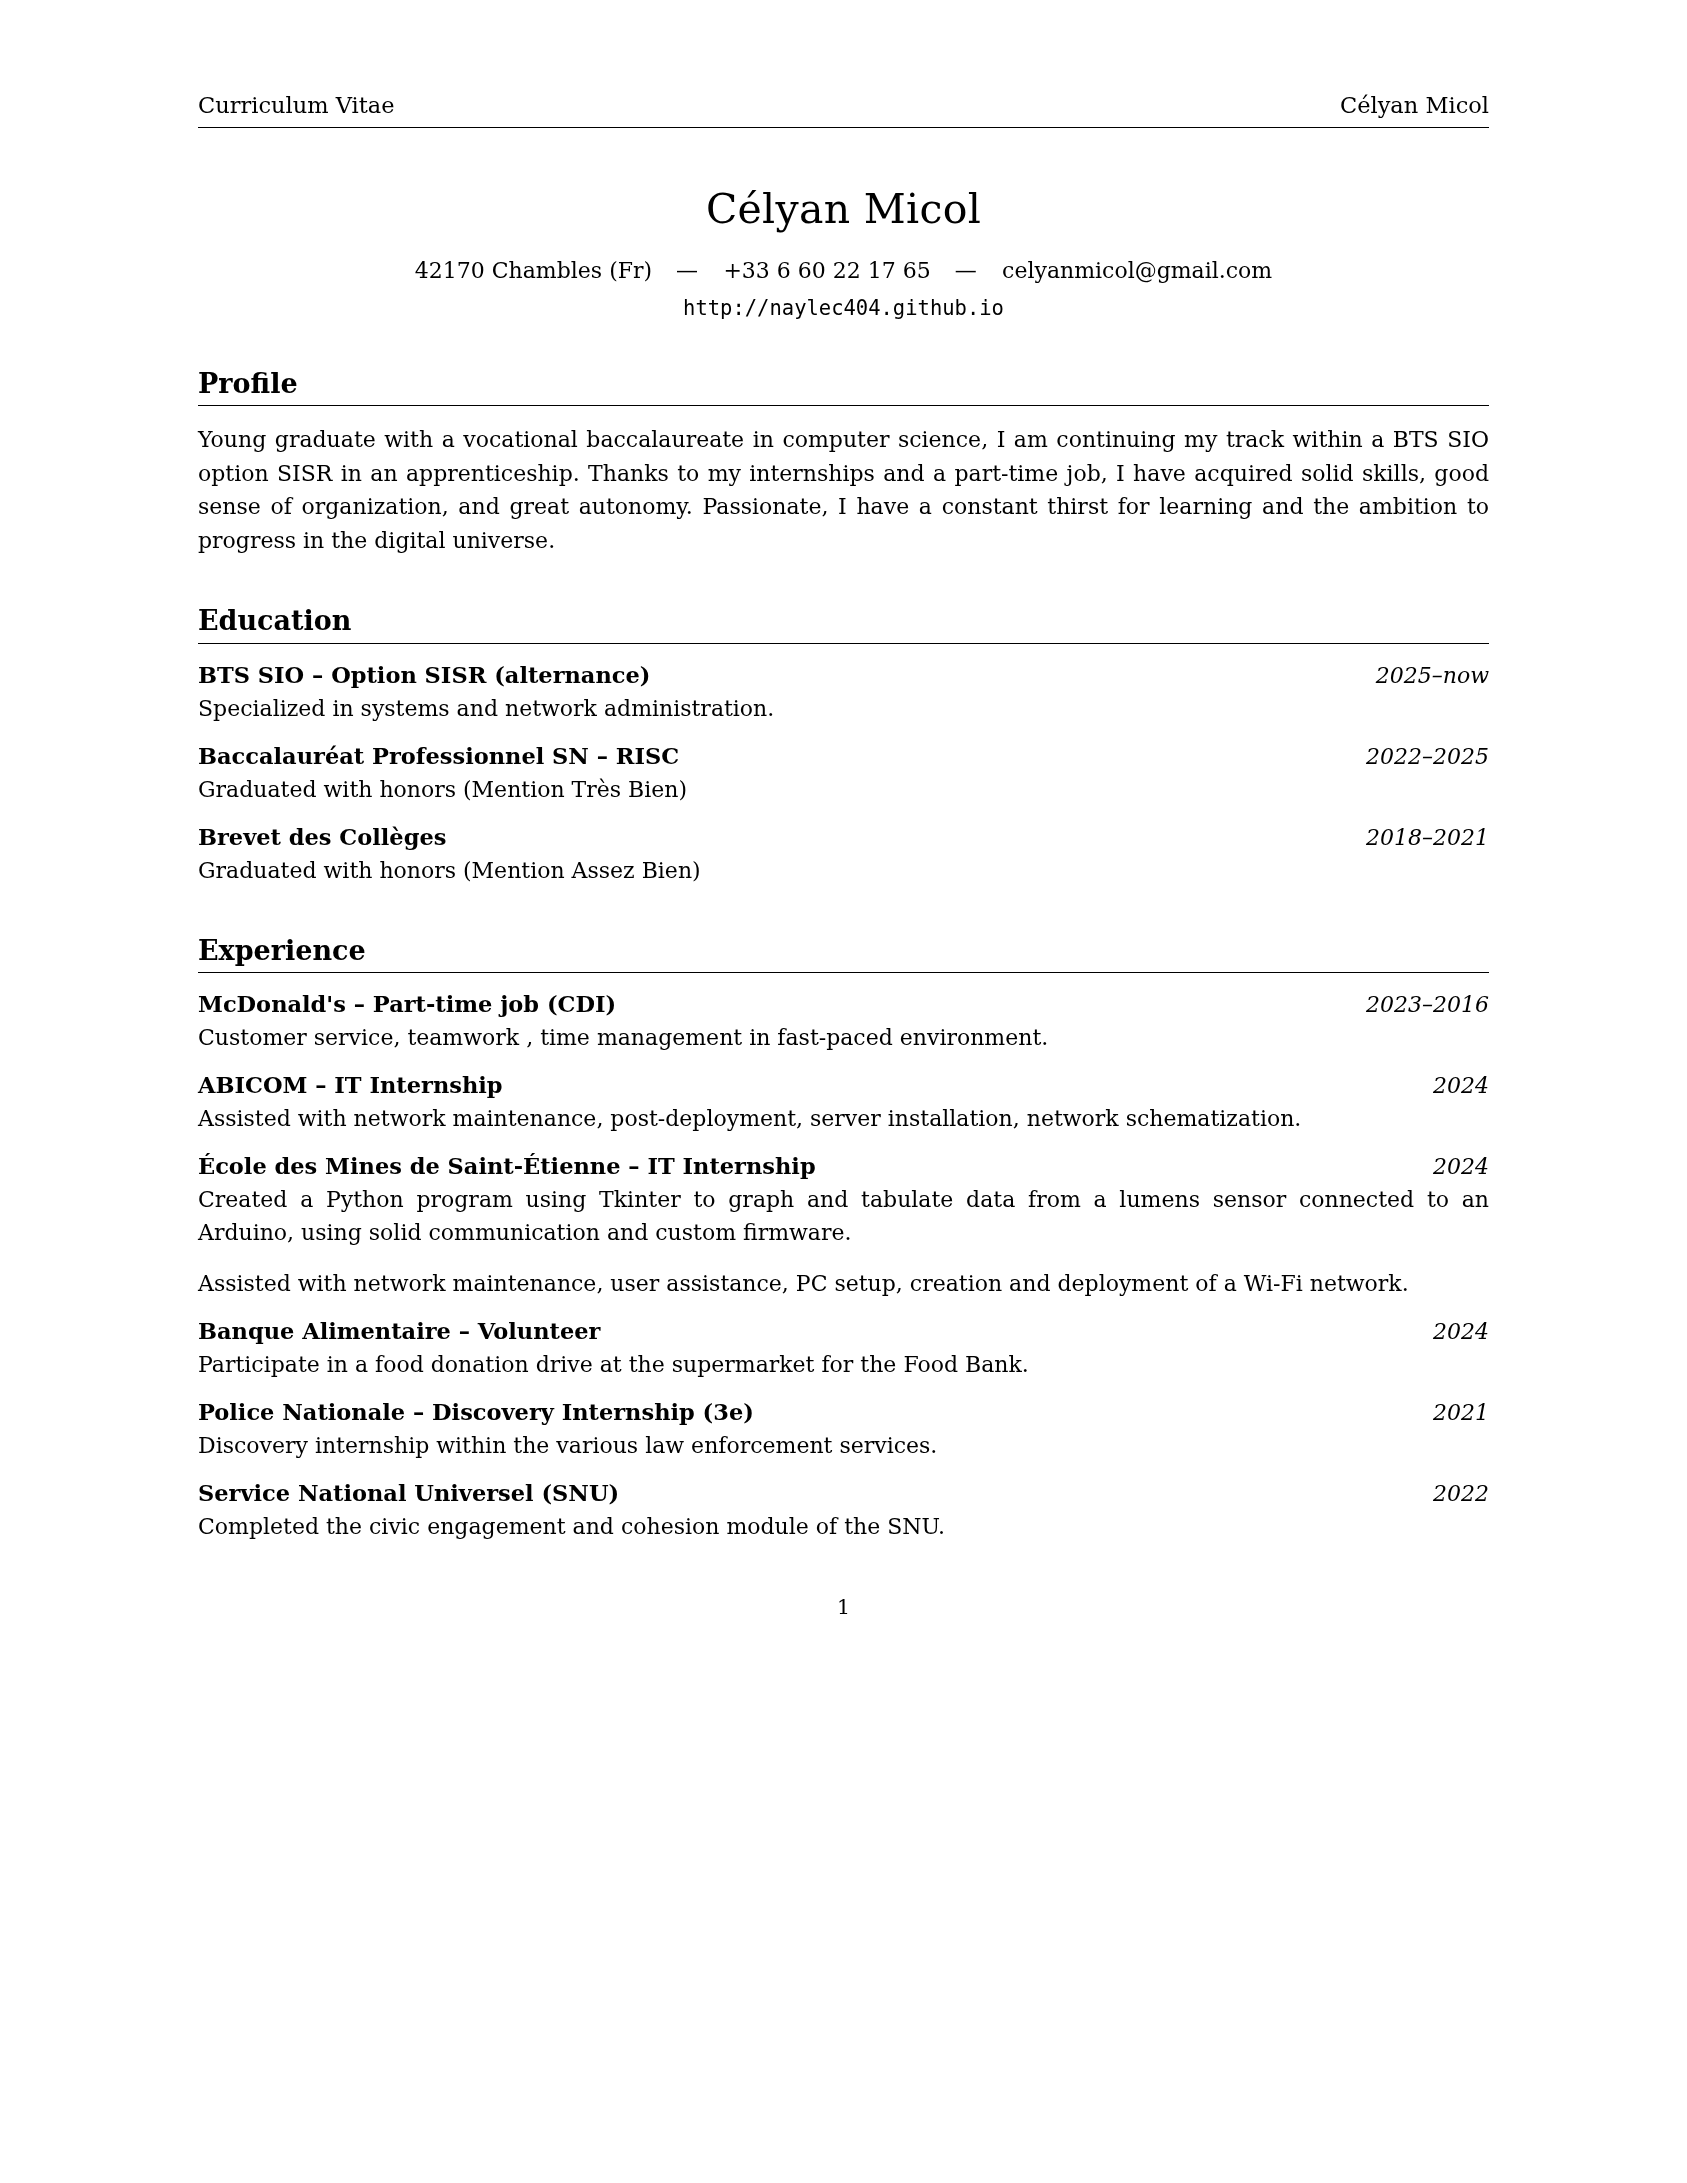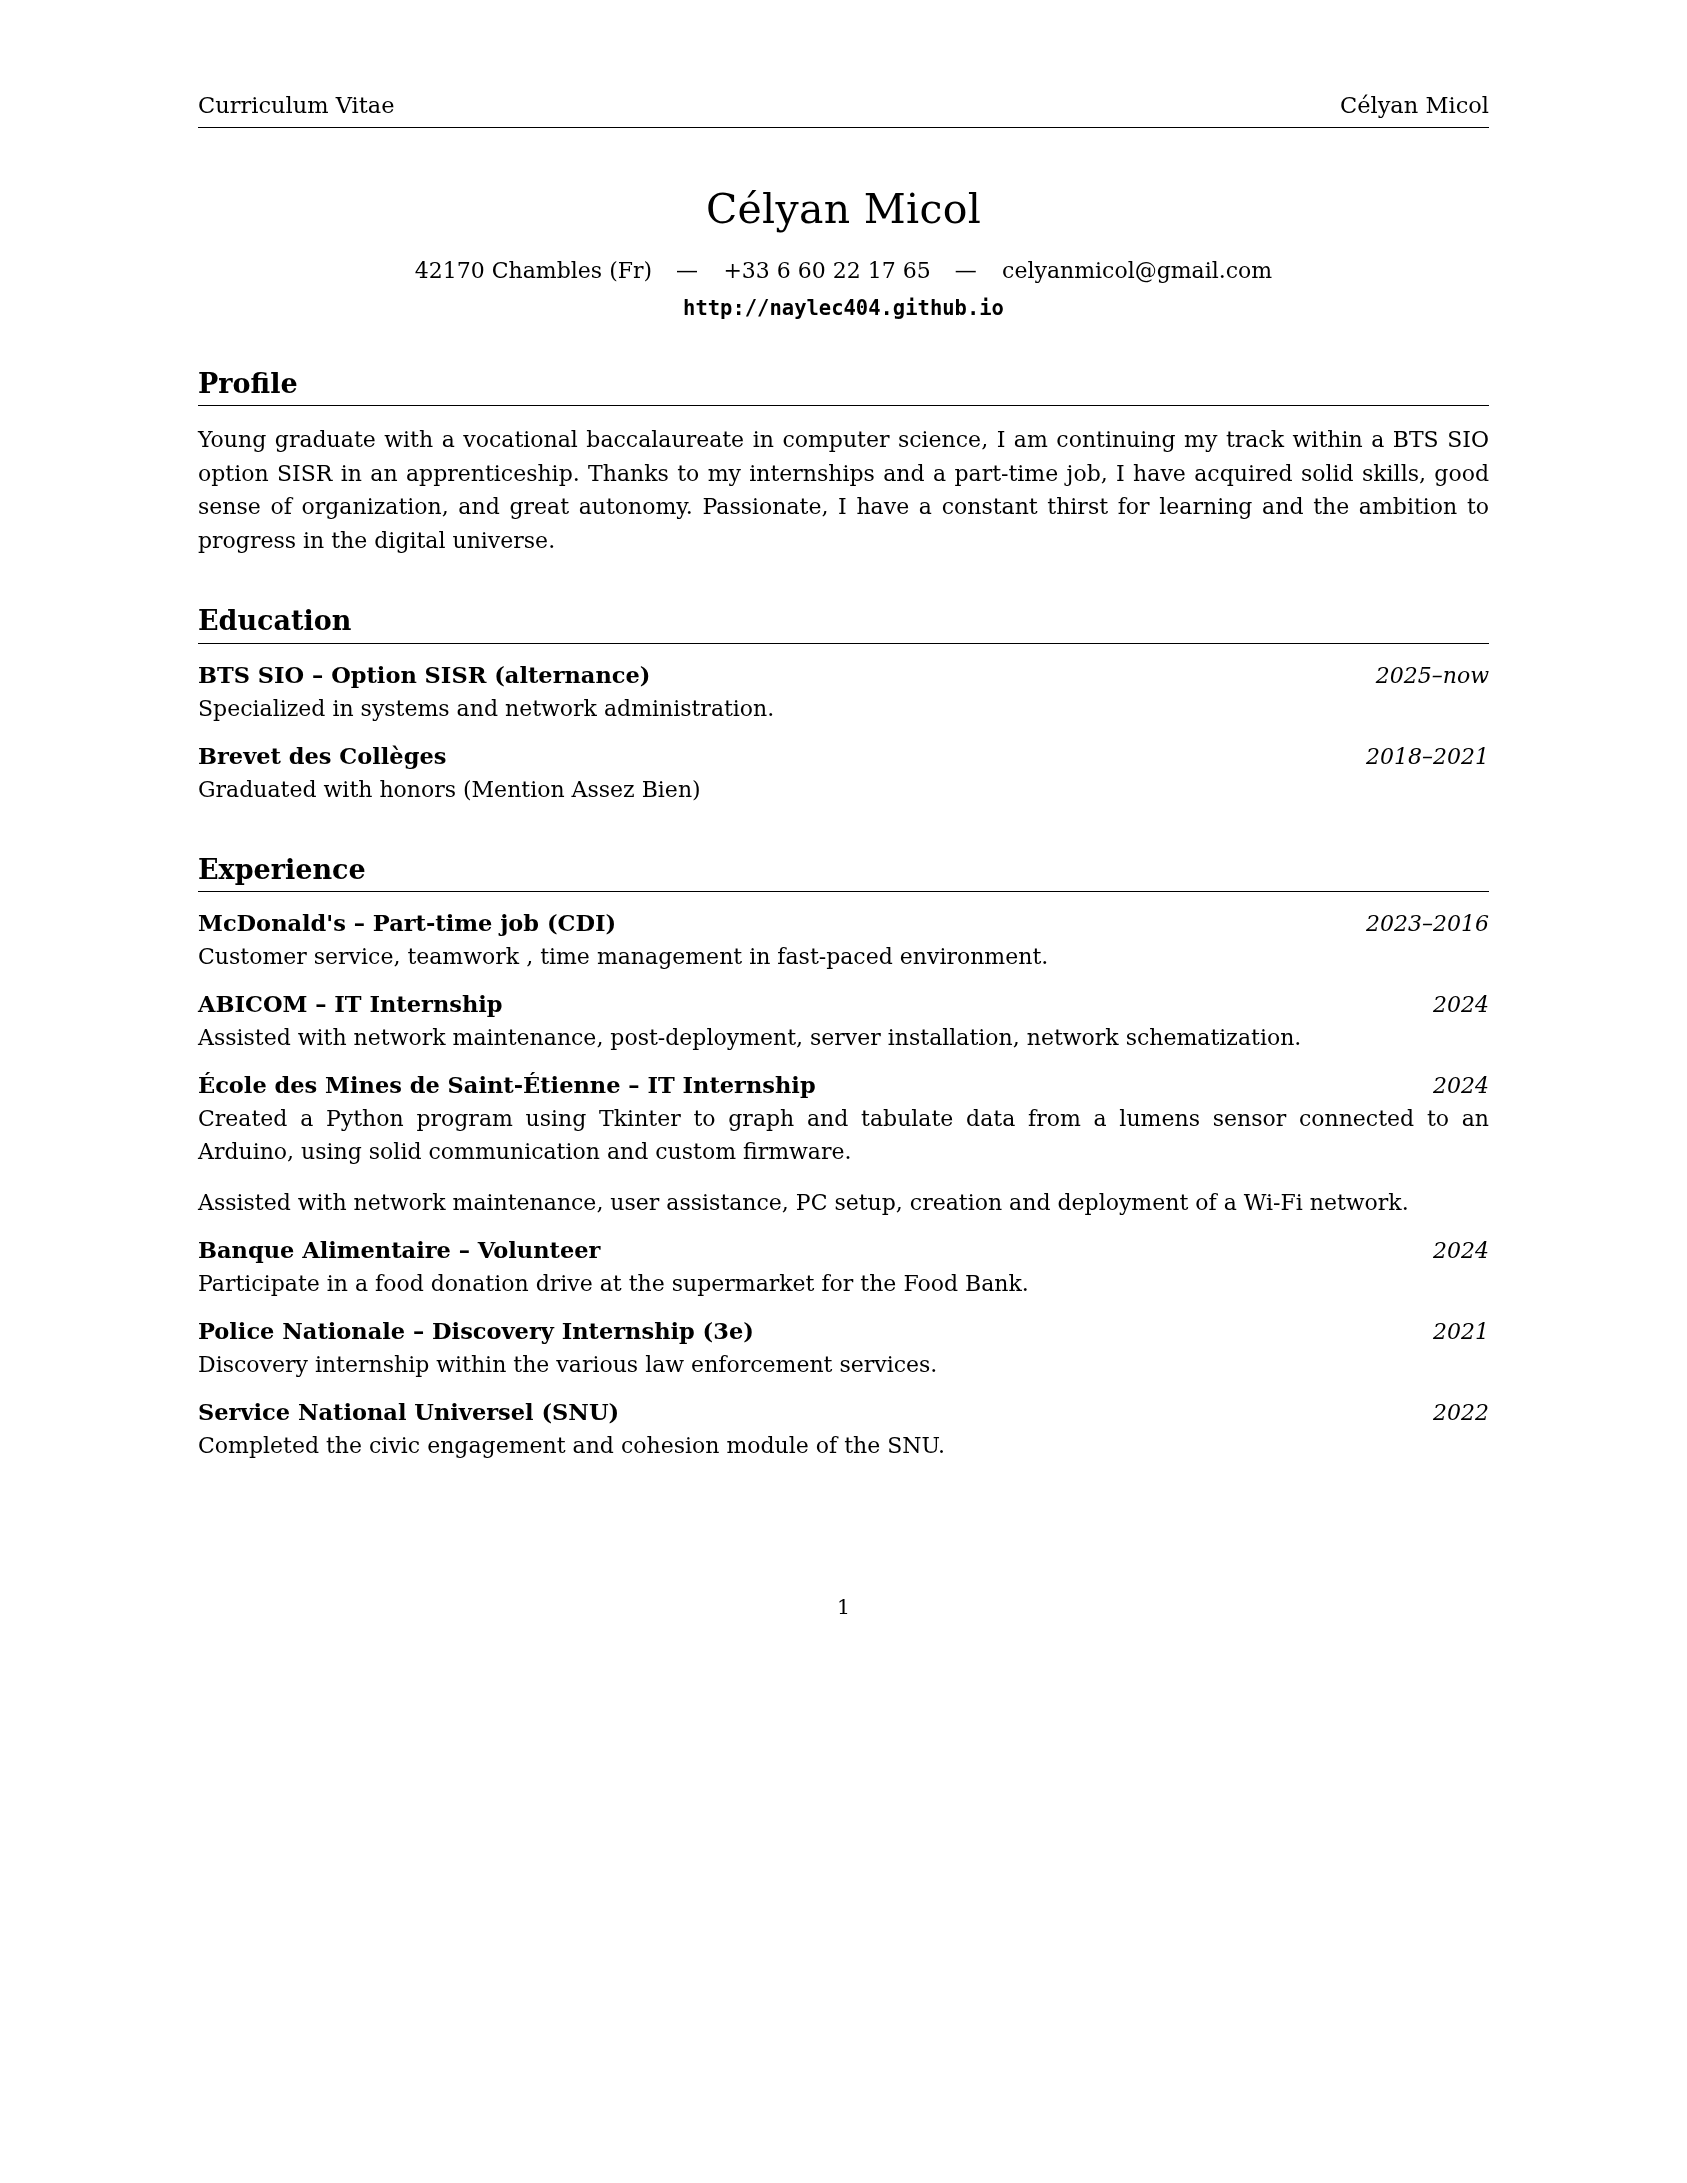--- a/index.html
+++ b/index.html
@@ -50,21 +50,20 @@
     display: inline-block;
     padding: 0 17px;
     letter-spacing: 1.3px;
   }
   .website {
     text-align: center;
     font-family: "DejaVu Sans Mono", "Liberation Mono", monospace;
     font-size: 20.5px;
     margin-top: 10.6px;
     letter-spacing: 0px;
-    font-weight: bold;
   }
   
   .section {
     margin-top: 48px;
   }
   .section-title {
     font-size: 27px;
     font-weight: bold;
     padding-bottom: 6.6px;
   }
@@ -149,20 +148,27 @@
     <div class="section-rule"></div>
 
     <div class="entry">
       <div class="entry-head">
         <span class="entry-title">BTS SIO – Option SISR (alternance)</span>
         <span class="entry-date">2025–now</span>
       </div>
       <div class="entry-desc">Specialized in systems and network administration.</div>
     </div>
 
+    <div class="entry">
+      <div class="entry-head">
+        <span class="entry-title">Baccalauréat Professionnel SN – RISC</span>
+        <span class="entry-date">2022–2025</span>
+      </div>
+      <div class="entry-desc">Graduated with honors (Mention Très Bien)</div>
+    </div>
 
     <div class="entry">
       <div class="entry-head">
         <span class="entry-title">Brevet des Collèges</span>
         <span class="entry-date">2018–2021</span>
       </div>
       <div class="entry-desc">Graduated with honors (Mention Assez Bien)</div>
     </div>
   </div>
 

